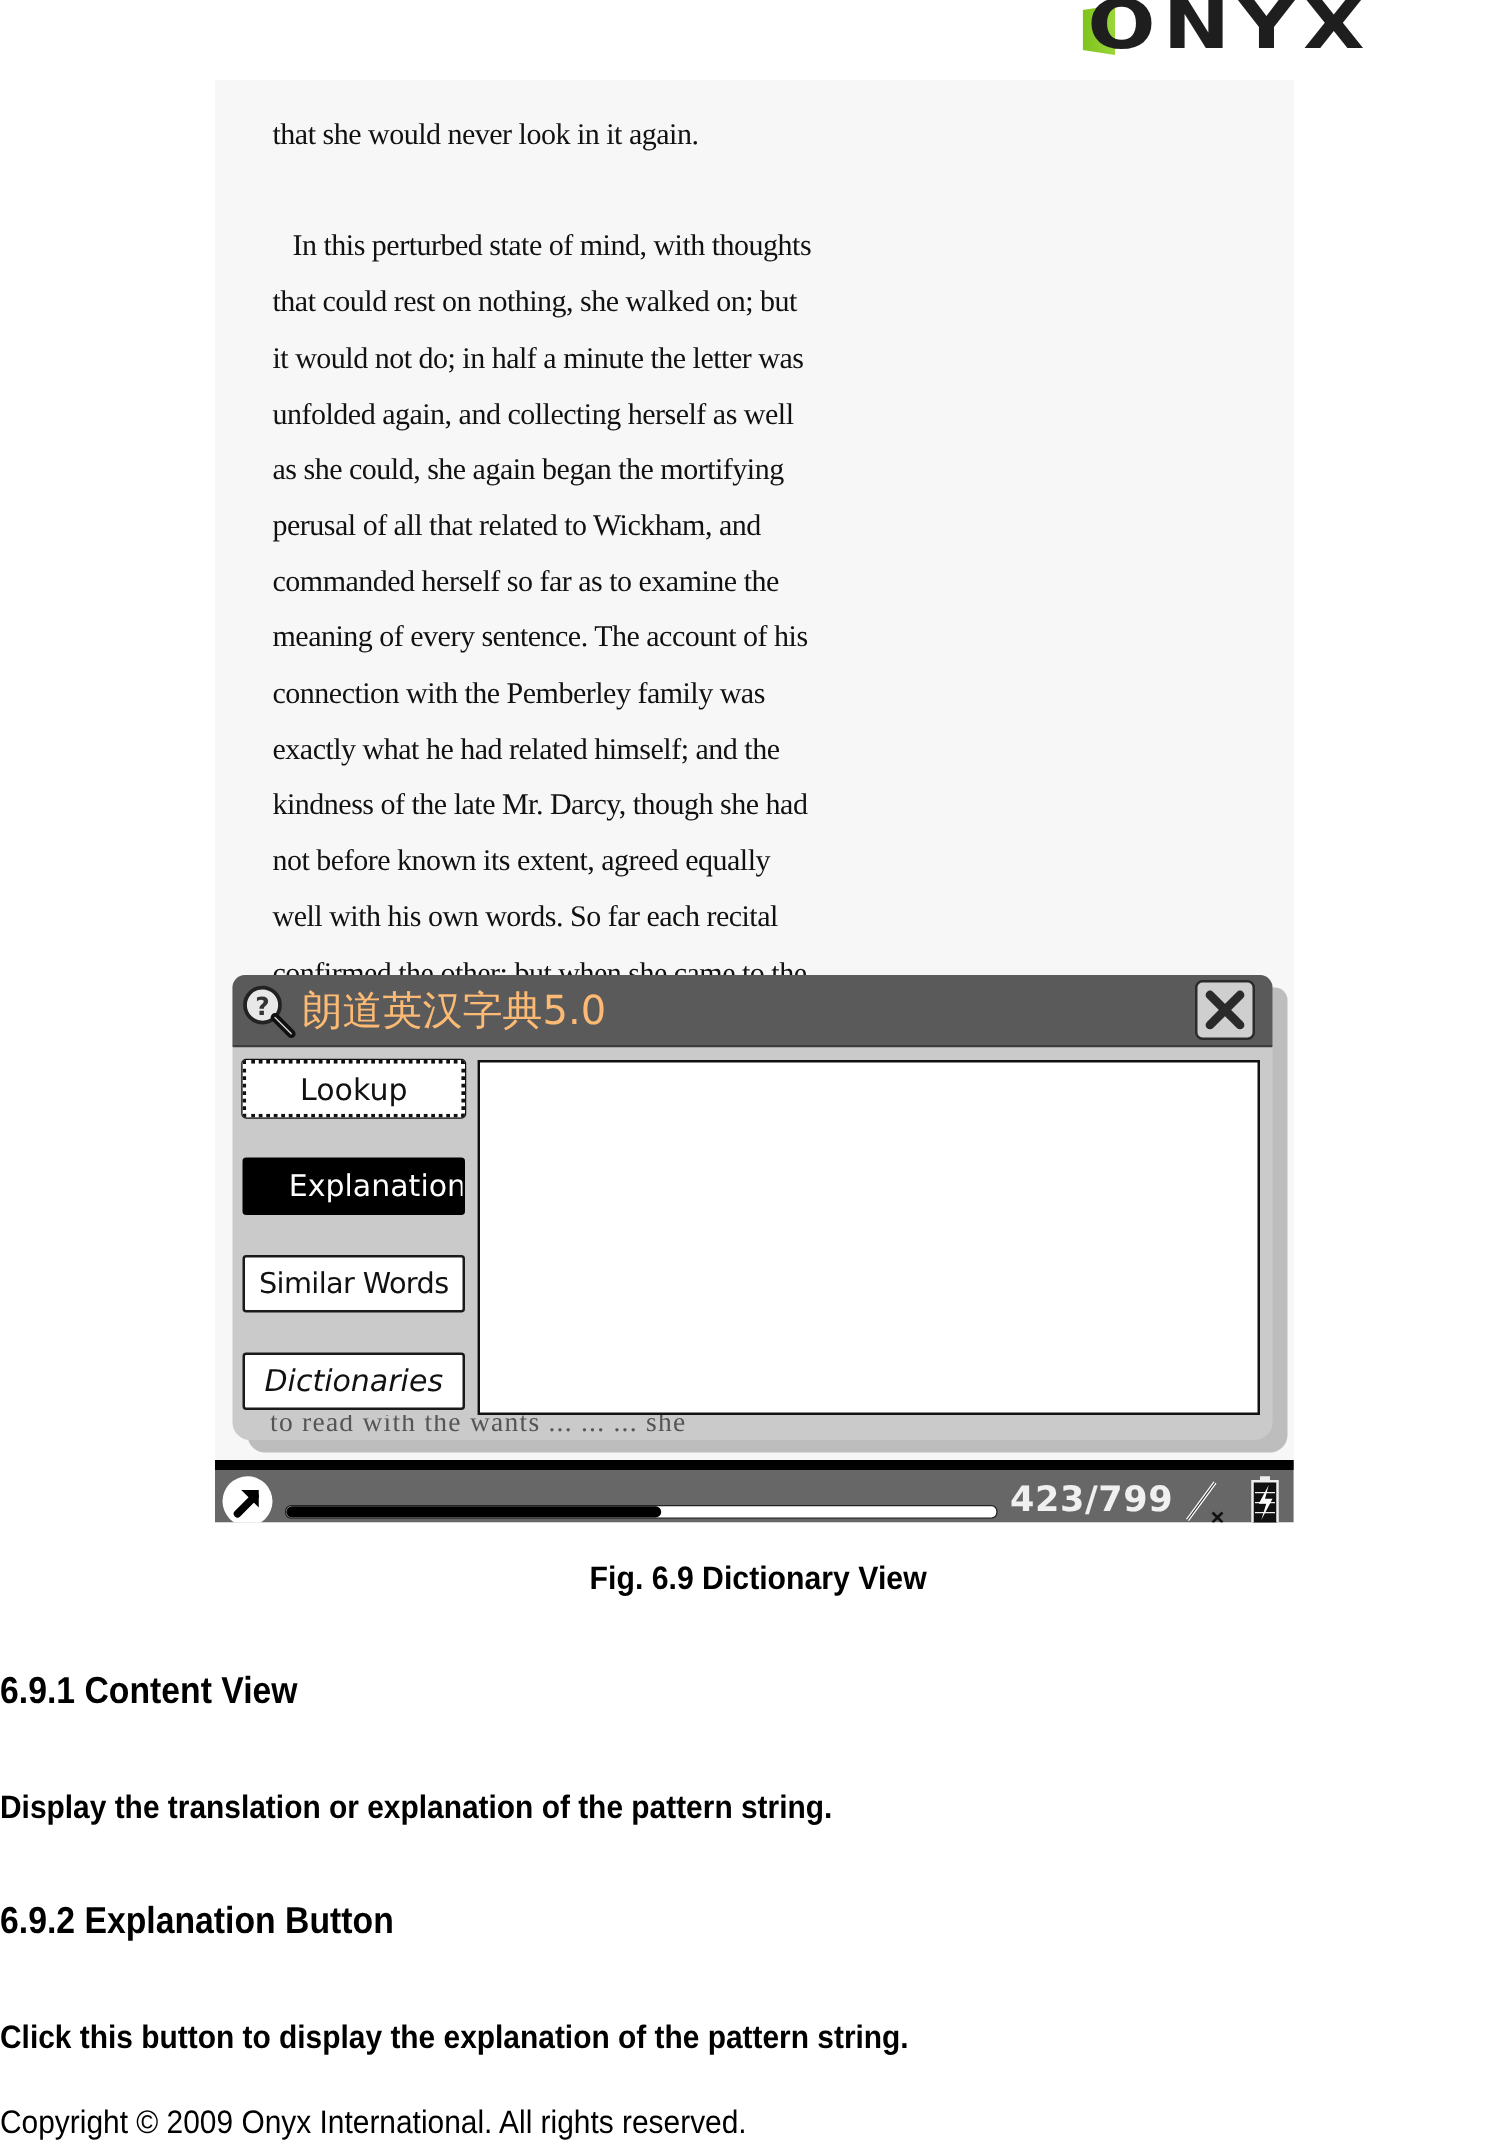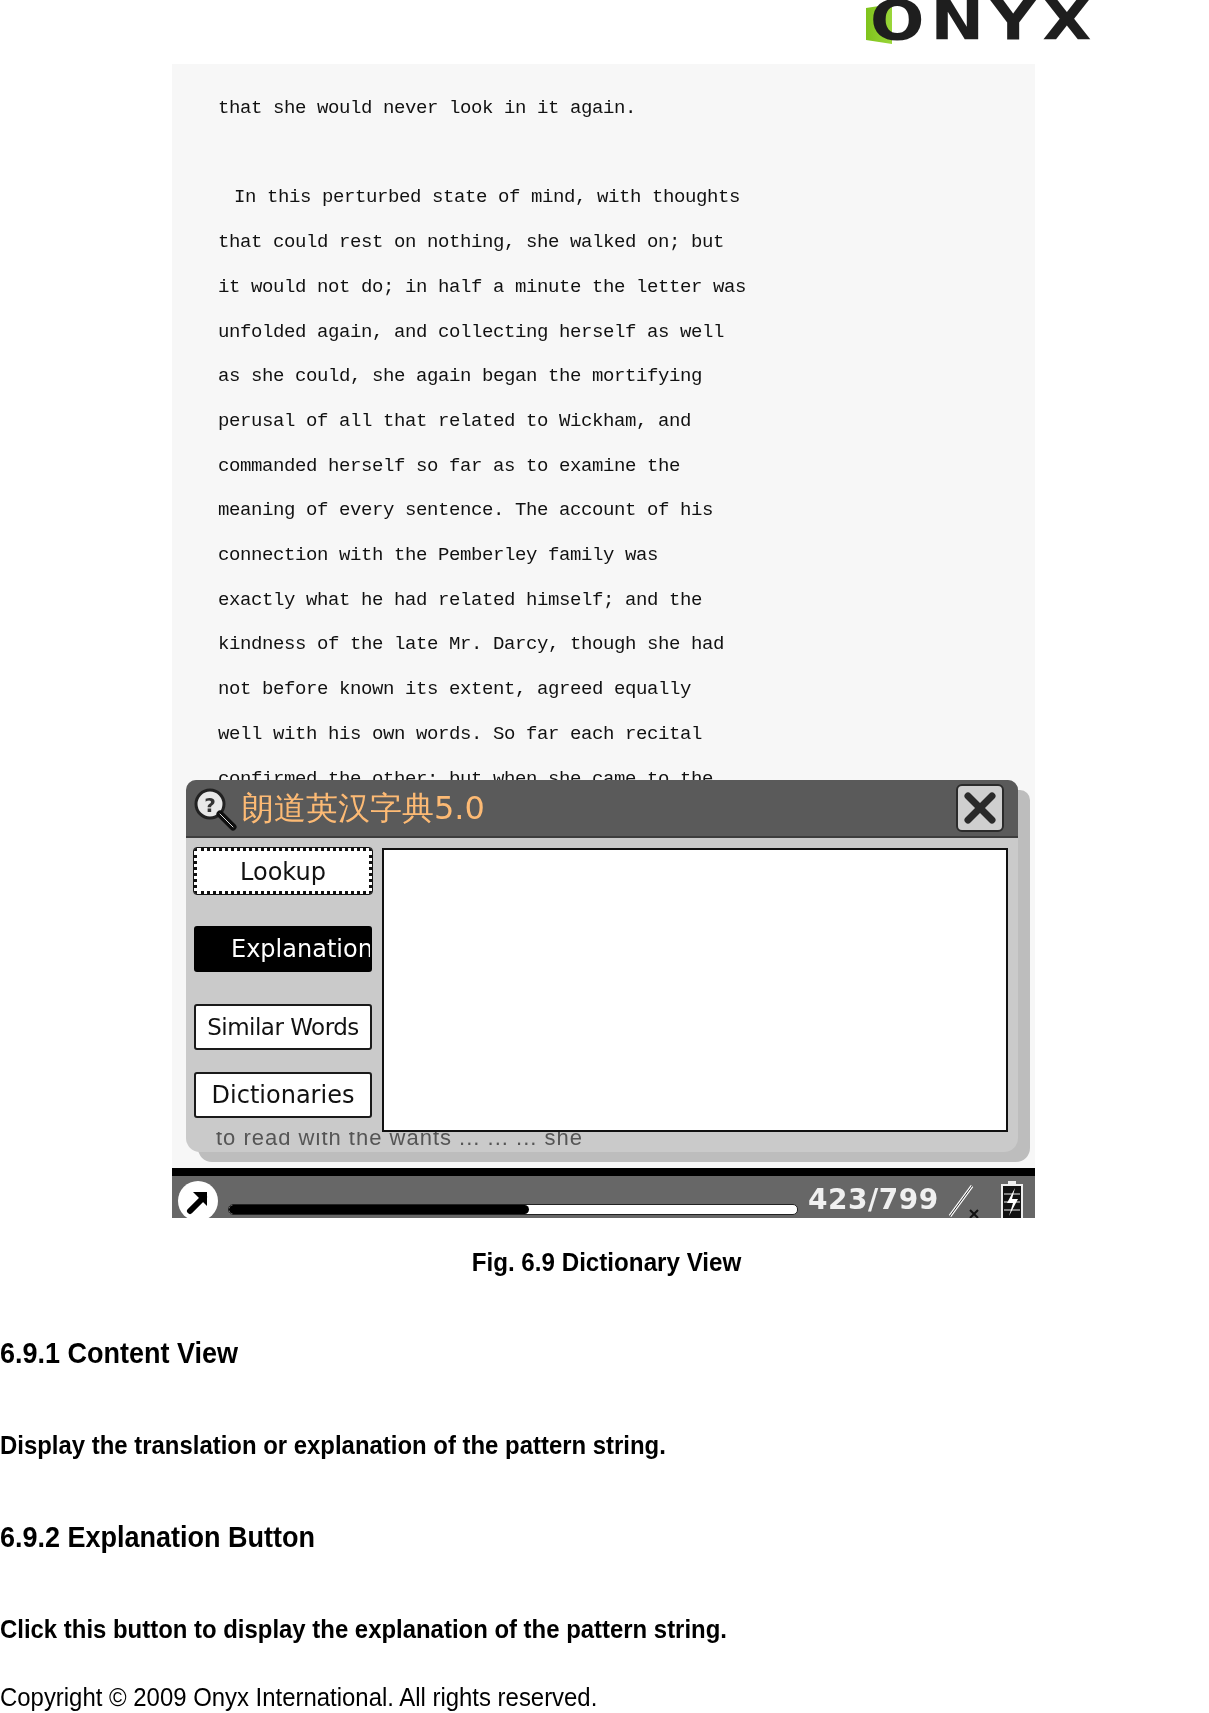--- a/index.html
+++ b/index.html
@@ -5,38 +5,38 @@
   html, body { margin:0; padding:0; background:#ffffff; }
   body { width:1209px; height:1713px; position:relative; overflow:hidden; font-family:"Liberation Sans", sans-serif; color:#000; }
 
   
   .logo { position:absolute; left:848px; top:0px; width:309px; height:56px; }
   .logo .leaf { position:absolute; left:18px; top:4px; width:26px; height:40px; background:linear-gradient(90deg,#7fc31c,#9ad63a); clip-path:polygon(0 10%,100% 0,100% 100%,0 90%); }
   .logo .word { position:absolute; left:22px; top:-10px; font-family:"DejaVu Sans", sans-serif; font-weight:bold; font-size:64px; letter-spacing:6px; color:#1e1e1e; line-height:72px; transform:scaleY(0.85); transform-origin:top left; }
 
   
   .screen { position:absolute; left:172px; top:64px; width:863px; height:1154px; background:#f7f7f7; overflow:hidden; }
-  .book-text { position:absolute; left:46px; top:22px; width:800px; font-family:Liberation Mono, monospace; font-size:19px; line-height:44.7px; color:#111; letter-spacing:-0.4px; }
+  .book-text { position:absolute; left:46px; top:22px; width:800px; font-family:Liberation Serif, serif; font-size:24px; line-height:44.7px; color:#111; letter-spacing:-0.4px; }
   .book-text p { margin:0; white-space:nowrap; }
   .book-text .gap { height:44.7px; }
   .book-text .indent { padding-left:16px; }
 
   
   .dialog { position:absolute; left:14px; top:716px; width:832px; height:372px; background:#cacaca; border-radius:10px 10px 14px 14px; box-shadow:12px 10px 0 0 #bdbdbd; }
   .dialog-title { position:absolute; left:0; top:0; width:832px; height:56px; background:#5a5a5a; border-radius:10px 10px 0 0; border-bottom:2px solid #3d3d3d; }
   .title-icon { position:absolute; left:6px; top:6px; width:46px; height:46px; }
   .title-text { position:absolute; left:56px; top:6px; font-family:"DejaVu Sans", sans-serif; font-size:32px; line-height:44px; color:#fdba74; }
   .close-btn { position:absolute; right:14px; top:4px; width:48px; height:48px; background:#cfcfcf; border:2px solid #2b2b2b; border-radius:6px; box-sizing:border-box; }
   .close-btn svg { position:absolute; left:4px; top:4px; }
 
   .side-btn { position:absolute; left:8px; width:178px; height:46px; box-sizing:border-box; background:#fff; border:2px solid #1a1a1a; border-radius:3px; font-family:"DejaVu Sans", sans-serif; font-size:24px; line-height:42px; text-align:center; color:#111; white-space:nowrap; overflow:hidden; }
   .side-btn.focused { border:3px dotted #111; outline:1px solid #111; }
   .side-btn.active { background:#000; color:#fff; border-color:#000;padding-left:35px; }
   .content-view { position:absolute; left:196px; top:68px; width:626px; height:284px; background:#fff; border:2px solid #111; box-sizing:border-box; }
-  .dialog-foot { position:absolute; left:30px; top:352px; width:700px; height:16px; overflow:hidden; font-family:Liberation Sans, sans-serif; font-size:22px; line-height:12px; color:#555; letter-spacing:1px; }
+  .dialog-foot { position:absolute; left:30px; top:352px; width:700px; height:16px; overflow:hidden; font-family:Liberation Serif, serif; font-size:22px; line-height:12px; color:#555; letter-spacing:1px; }
 
   
   .statusbar { position:absolute; left:0; top:1104px; width:863px; height:50px; background:#676767; border-top:8px solid #000000; box-sizing:border-box; }
   .sb-home { position:absolute; left:6px; top:5px; width:40px; height:40px; border-radius:50%; background:#fff; }
   .sb-home svg { position:absolute; left:6px; top:6px; }
   .progress-track { position:absolute; left:56px; top:28px; width:568px; height:9px; background:#fff; border-radius:5px; border:1px solid #222; }
   .progress-fill { position:absolute; left:0; top:0; height:9px; background:#000; border-radius:5px; }
   .page-num { position:absolute; left:636px; top:4px; font-family:"DejaVu Sans", sans-serif; font-weight:bold; font-size:28px; line-height:40px; color:#f0f0f0; letter-spacing:0.5px; }
   .sb-pen { position:absolute; left:774px; top:6px; }
   .sb-batt { position:absolute; left:828px; top:4px; }
@@ -90,21 +90,21 @@
         <svg width="36" height="36" viewBox="0 0 36 36">
           <line x1="6" y1="6" x2="30" y2="30" stroke="#2a2a2a" stroke-width="7" stroke-linecap="round"></line>
           <line x1="30" y1="6" x2="6" y2="30" stroke="#2a2a2a" stroke-width="7" stroke-linecap="round"></line>
         </svg>
       </div>
     </div>
 
     <div class="side-btn focused" style="top:68px;">Lookup</div>
     <div class="side-btn active" style="top:146px;">Explanation</div>
     <div class="side-btn" style="top:224px; font-size:23px; letter-spacing:-0.5px;">Similar Words</div>
-    <div class="side-btn" style="top:292px;">Dictionaries</div>
+    <div class="side-btn" style="top:302px;font-style:italic;">Dictionaries</div>
 
     <div class="content-view"></div>
     <div class="dialog-foot">to read with the wants ... ... ... she</div>
   </div>
 
   <div class="statusbar">
     <div class="sb-home">
       <svg width="28" height="28" viewBox="0 0 28 28">
         <path d="M6 24 L20 10" stroke="#000" stroke-width="6" stroke-linecap="round"></path>
         <path d="M9 5 L23 5 L23 19 Z" fill="#000"></path>

